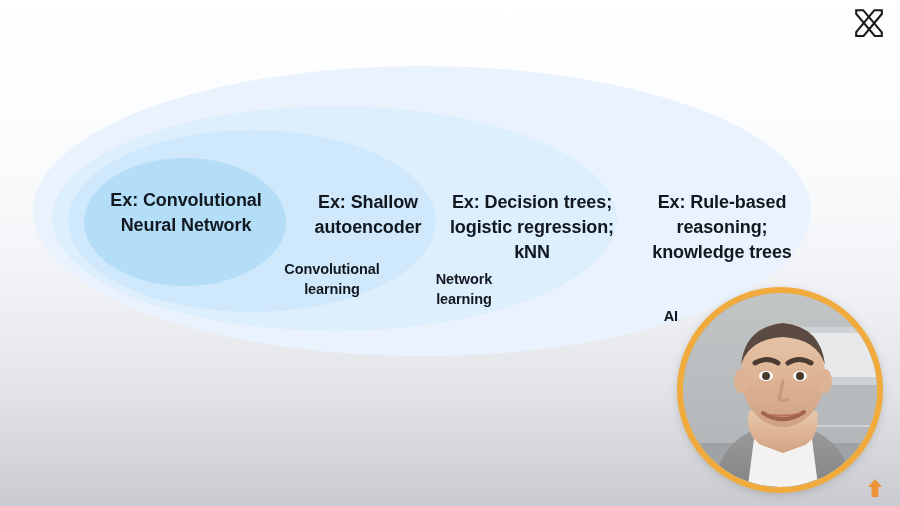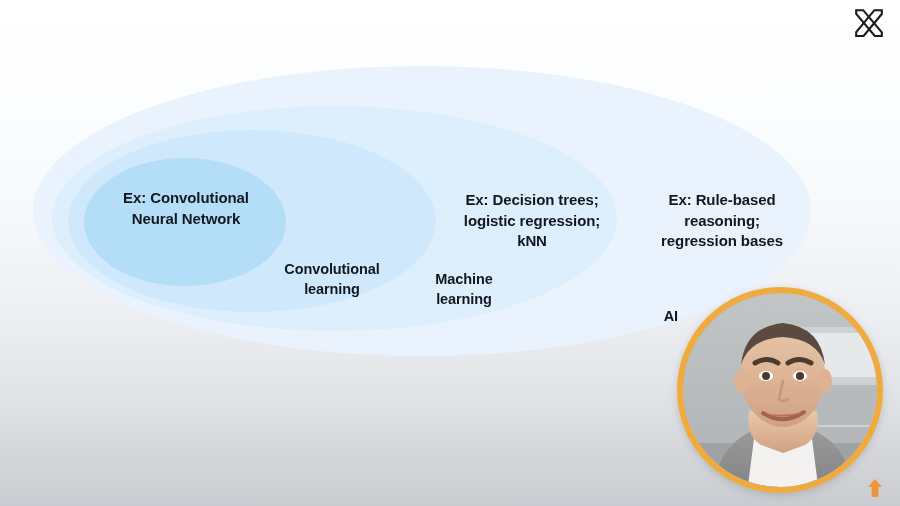--- a/index.html
+++ b/index.html
@@ -72,21 +72,21 @@
     position: absolute;
     color: #111820;
     font-weight: 600;
     line-height: 1.38;
     text-align: center;
     white-space: pre-line;
     letter-spacing: -0.1px;
   }
 
   .label.example {
-    font-size: 15px;
+    font-size: 18px;
   }
 
   .label.category {
     font-size: 14.5px;
   }
 
   #ex-cnn        { left: 105px; top: 188px; width: 162px; }
   #ex-autoenc    { left: 290px; top: 190px; width: 156px; }
   #ex-trees      { left: 440px; top: 190px; width: 184px; }
   #ex-rules      { left: 630px; top: 190px; width: 184px; }
@@ -145,34 +145,36 @@
 
   <div class="ellipse" id="ellipse-ml"></div>
 
   <div class="ellipse" id="ellipse-representation"></div>
 
   <div class="ellipse" id="ellipse-deep"></div>
 
   <div class="label example" id="ex-cnn">Ex: Convolutional
 Neural Network</div>
 
+  <div class="label example" id="ex-autoenc">Ex: Shallow
+autoencoder</div>
 
   <div class="label example" id="ex-trees">Ex: Decision trees;
 logistic regression;
 kNN</div>
 
   <div class="label example" id="ex-rules">Ex: Rule-based
 reasoning;
-regression bases</div>
+knowledge trees</div>
 
 
   <div class="label category" id="cat-repr">Convolutional
 learning</div>
 
-  <div class="label category" id="cat-ml">Machine
+  <div class="label category" id="cat-ml">Network
 learning</div>
 
   <div class="label category" id="cat-ai">AI</div>
 
   <div id="logo-mark">
     <svg viewBox="0 0 34 34" width="34" height="34" aria-hidden="true">
       <g fill="none" stroke="#1b1b1b" stroke-width="2.1" stroke-linejoin="miter">
         <path d="M4.2 4.2 L11.2 4.2 L29.8 26.4 L29.8 30.0 L22.8 30.0 L4.2 7.8 Z"></path>
         <path d="M29.8 4.2 L29.8 8.0 L11.6 30.0 L4.2 30.0 L4.2 26.2 L22.4 4.2 Z"></path>
       </g>

